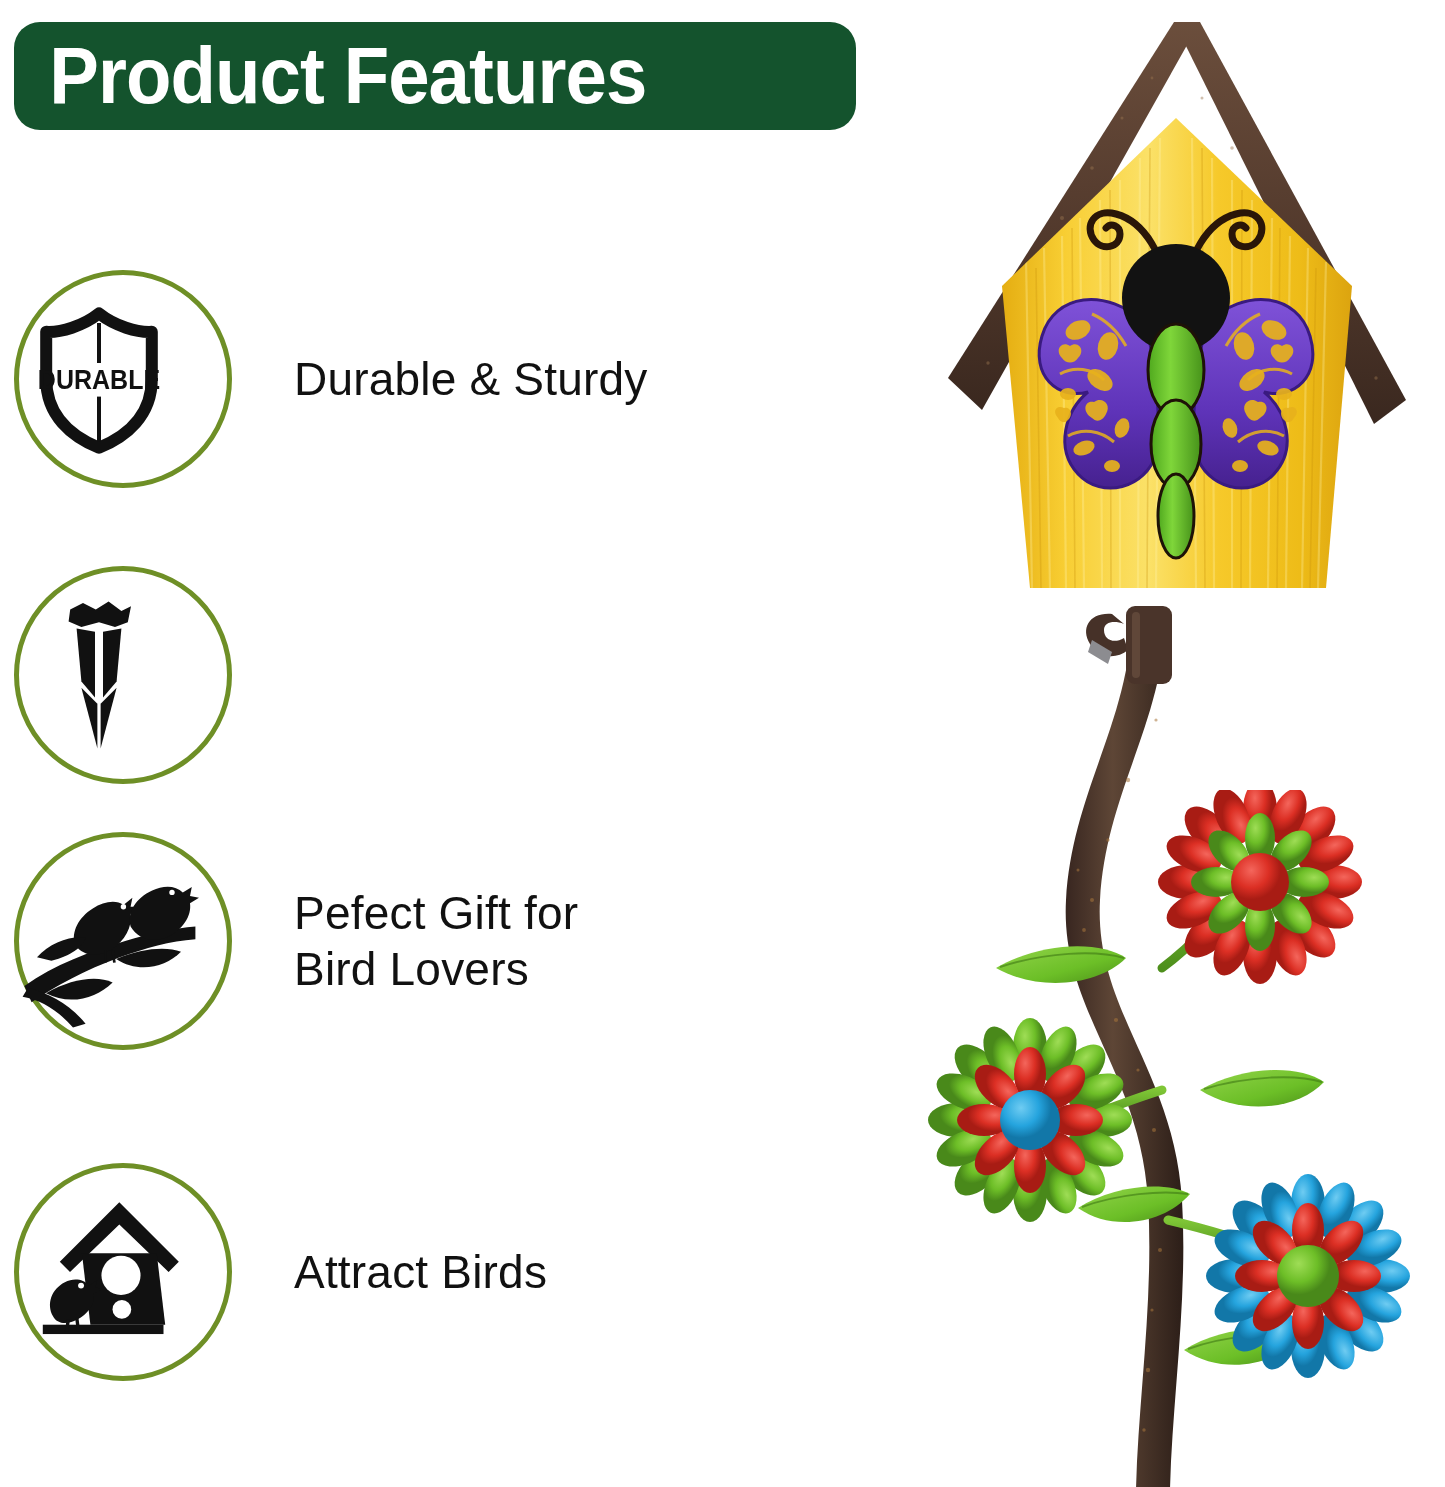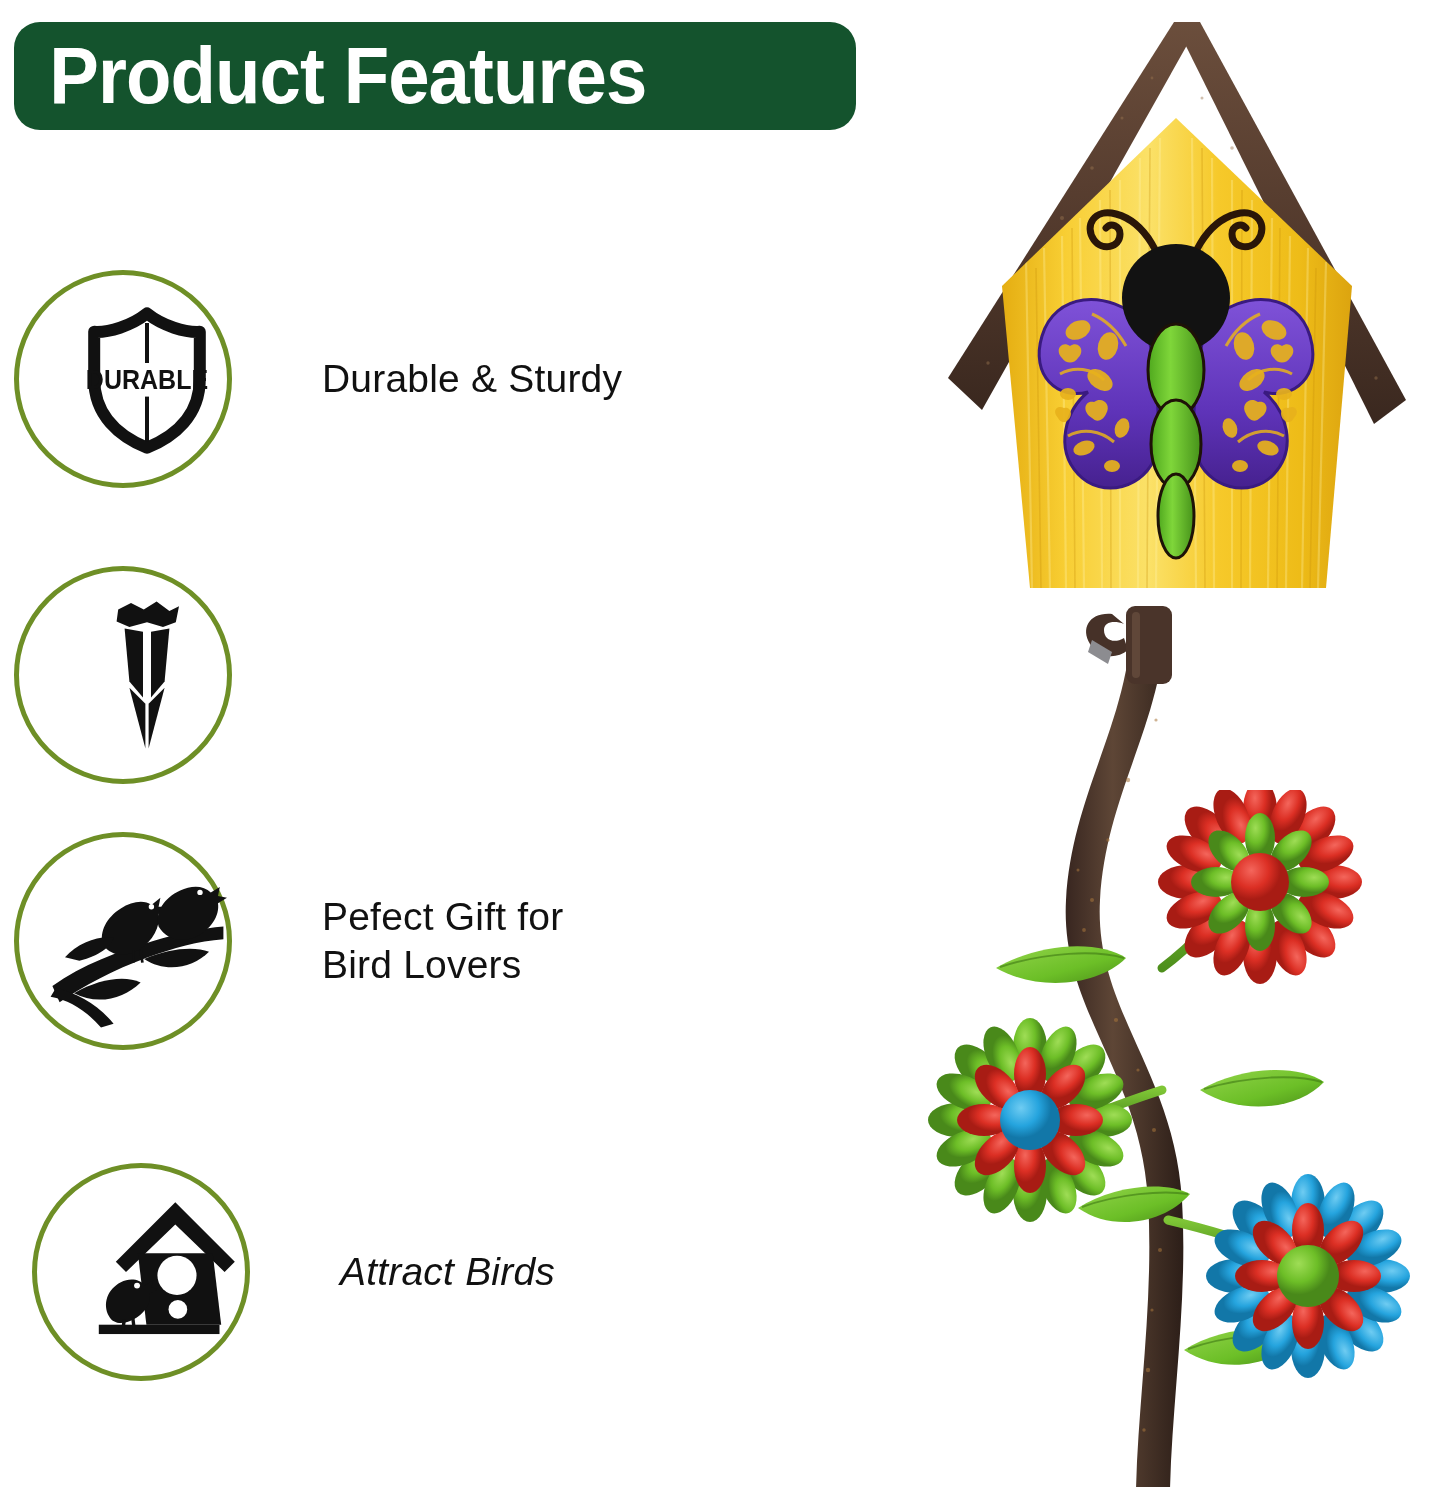--- a/index.html
+++ b/index.html
@@ -58,37 +58,37 @@
   }
   .feature-icon-circle {
     width: 218px;
     height: 218px;
     min-width: 218px;
     border: 5px solid #6E8F26;
     border-radius: 50%;
     box-sizing: border-box;
     display: flex;
     align-items: center;
-    justify-content: flex-end;
+    justify-content: flex-start;
     background: #ffffff;
     position: relative;
   }
   .feature-label {
-    font-size: 39px;
+    font-size: 46px;
     color: #111111;
     line-height: 1.22;
-    margin-left: 90px;
+    margin-left: 62px;
     letter-spacing: 0.2px;
     white-space: pre-line;
   }
 
   #row-0 { top: 22px;   left: 14px; }
   #row-1 { top: 318px;  left: 14px; }
   #row-2 { top: 584px;  left: 14px; }
-  #row-3 { top: 915px;  left: 32px; font-style: italic; }
+  #row-3 { top: 915px;  left: 14px; }
 
   
   #product-photo {
     position: absolute;
     left: 900px;
     top: 0;
     width: 545px;
     height: 1487px;
     overflow: hidden;
   }

